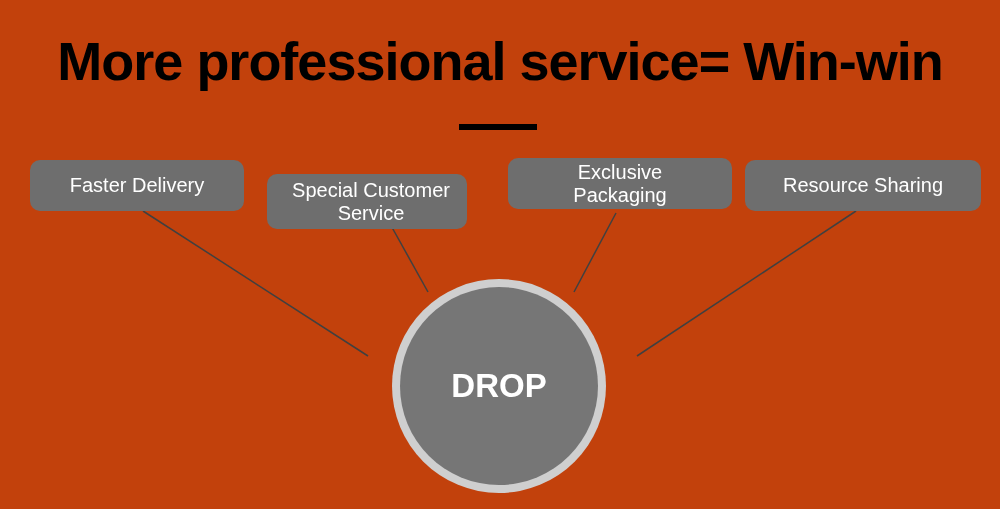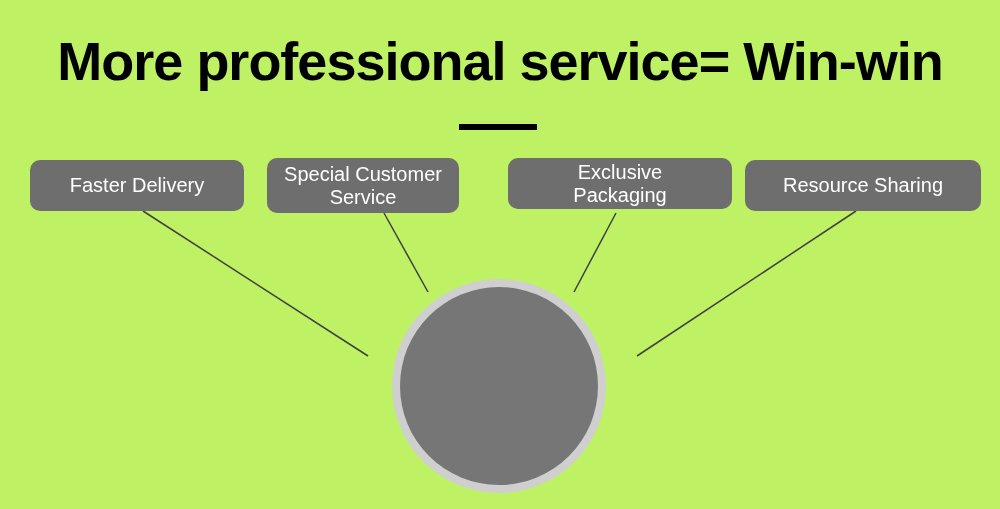--- a/index.html
+++ b/index.html
@@ -5,21 +5,21 @@
   html, body {
     margin: 0;
     padding: 0;
     background: #ffffff;
     font-family: "Liberation Sans", sans-serif;
   }
   .canvas {
     position: relative;
     width: 1000px;
     height: 509px;
-    background: #bef264;
+    background: #c2410c;
     overflow: hidden;
     text-decoration: underline;
   }
   .title {
     position: absolute;
     top: 30px;
     left: 0;
     width: 1000px;
     text-align: center;
     font-size: 54px;
@@ -51,21 +51,21 @@
     border-radius: 10px;
     color: #ffffff;
     display: flex;
     align-items: center;
     justify-content: center;
     text-align: center;
     font-size: 20px;
     line-height: 1.15;
   }
   .box-1 { left: 30px;  top: 160px; width: 214px; height: 51px; }
-  .box-2 { left: 267px; top: 158px; width: 192px; height: 55px; }
+  .box-2 { left: 267px; top: 174px; width: 192px; height: 55px; padding-left: 8px; }
   .box-3 { left: 508px; top: 158px; width: 224px; height: 51px; }
   .box-4 { left: 745px; top: 160px; width: 236px; height: 51px; }
   .box-2 .feature-label { max-width: 190px; }
   .box-3 .feature-label { max-width: 120px; }
   .circle-outer {
     position: absolute;
     z-index: 2;
     left: 392px;
     top: 279px;
     width: 214px;
@@ -119,16 +119,17 @@
   <div class="feature-box box-3">
     <span class="feature-label">Exclusive Packaging</span>
   </div>
 
   <div class="feature-box box-4">
     <span class="feature-label">Resource Sharing</span>
   </div>
 
   <div class="circle-outer">
     <div class="circle-inner">
+      <span>DROP</span>
     </div>
   </div>
 
 </div>
 
 </body></html>

